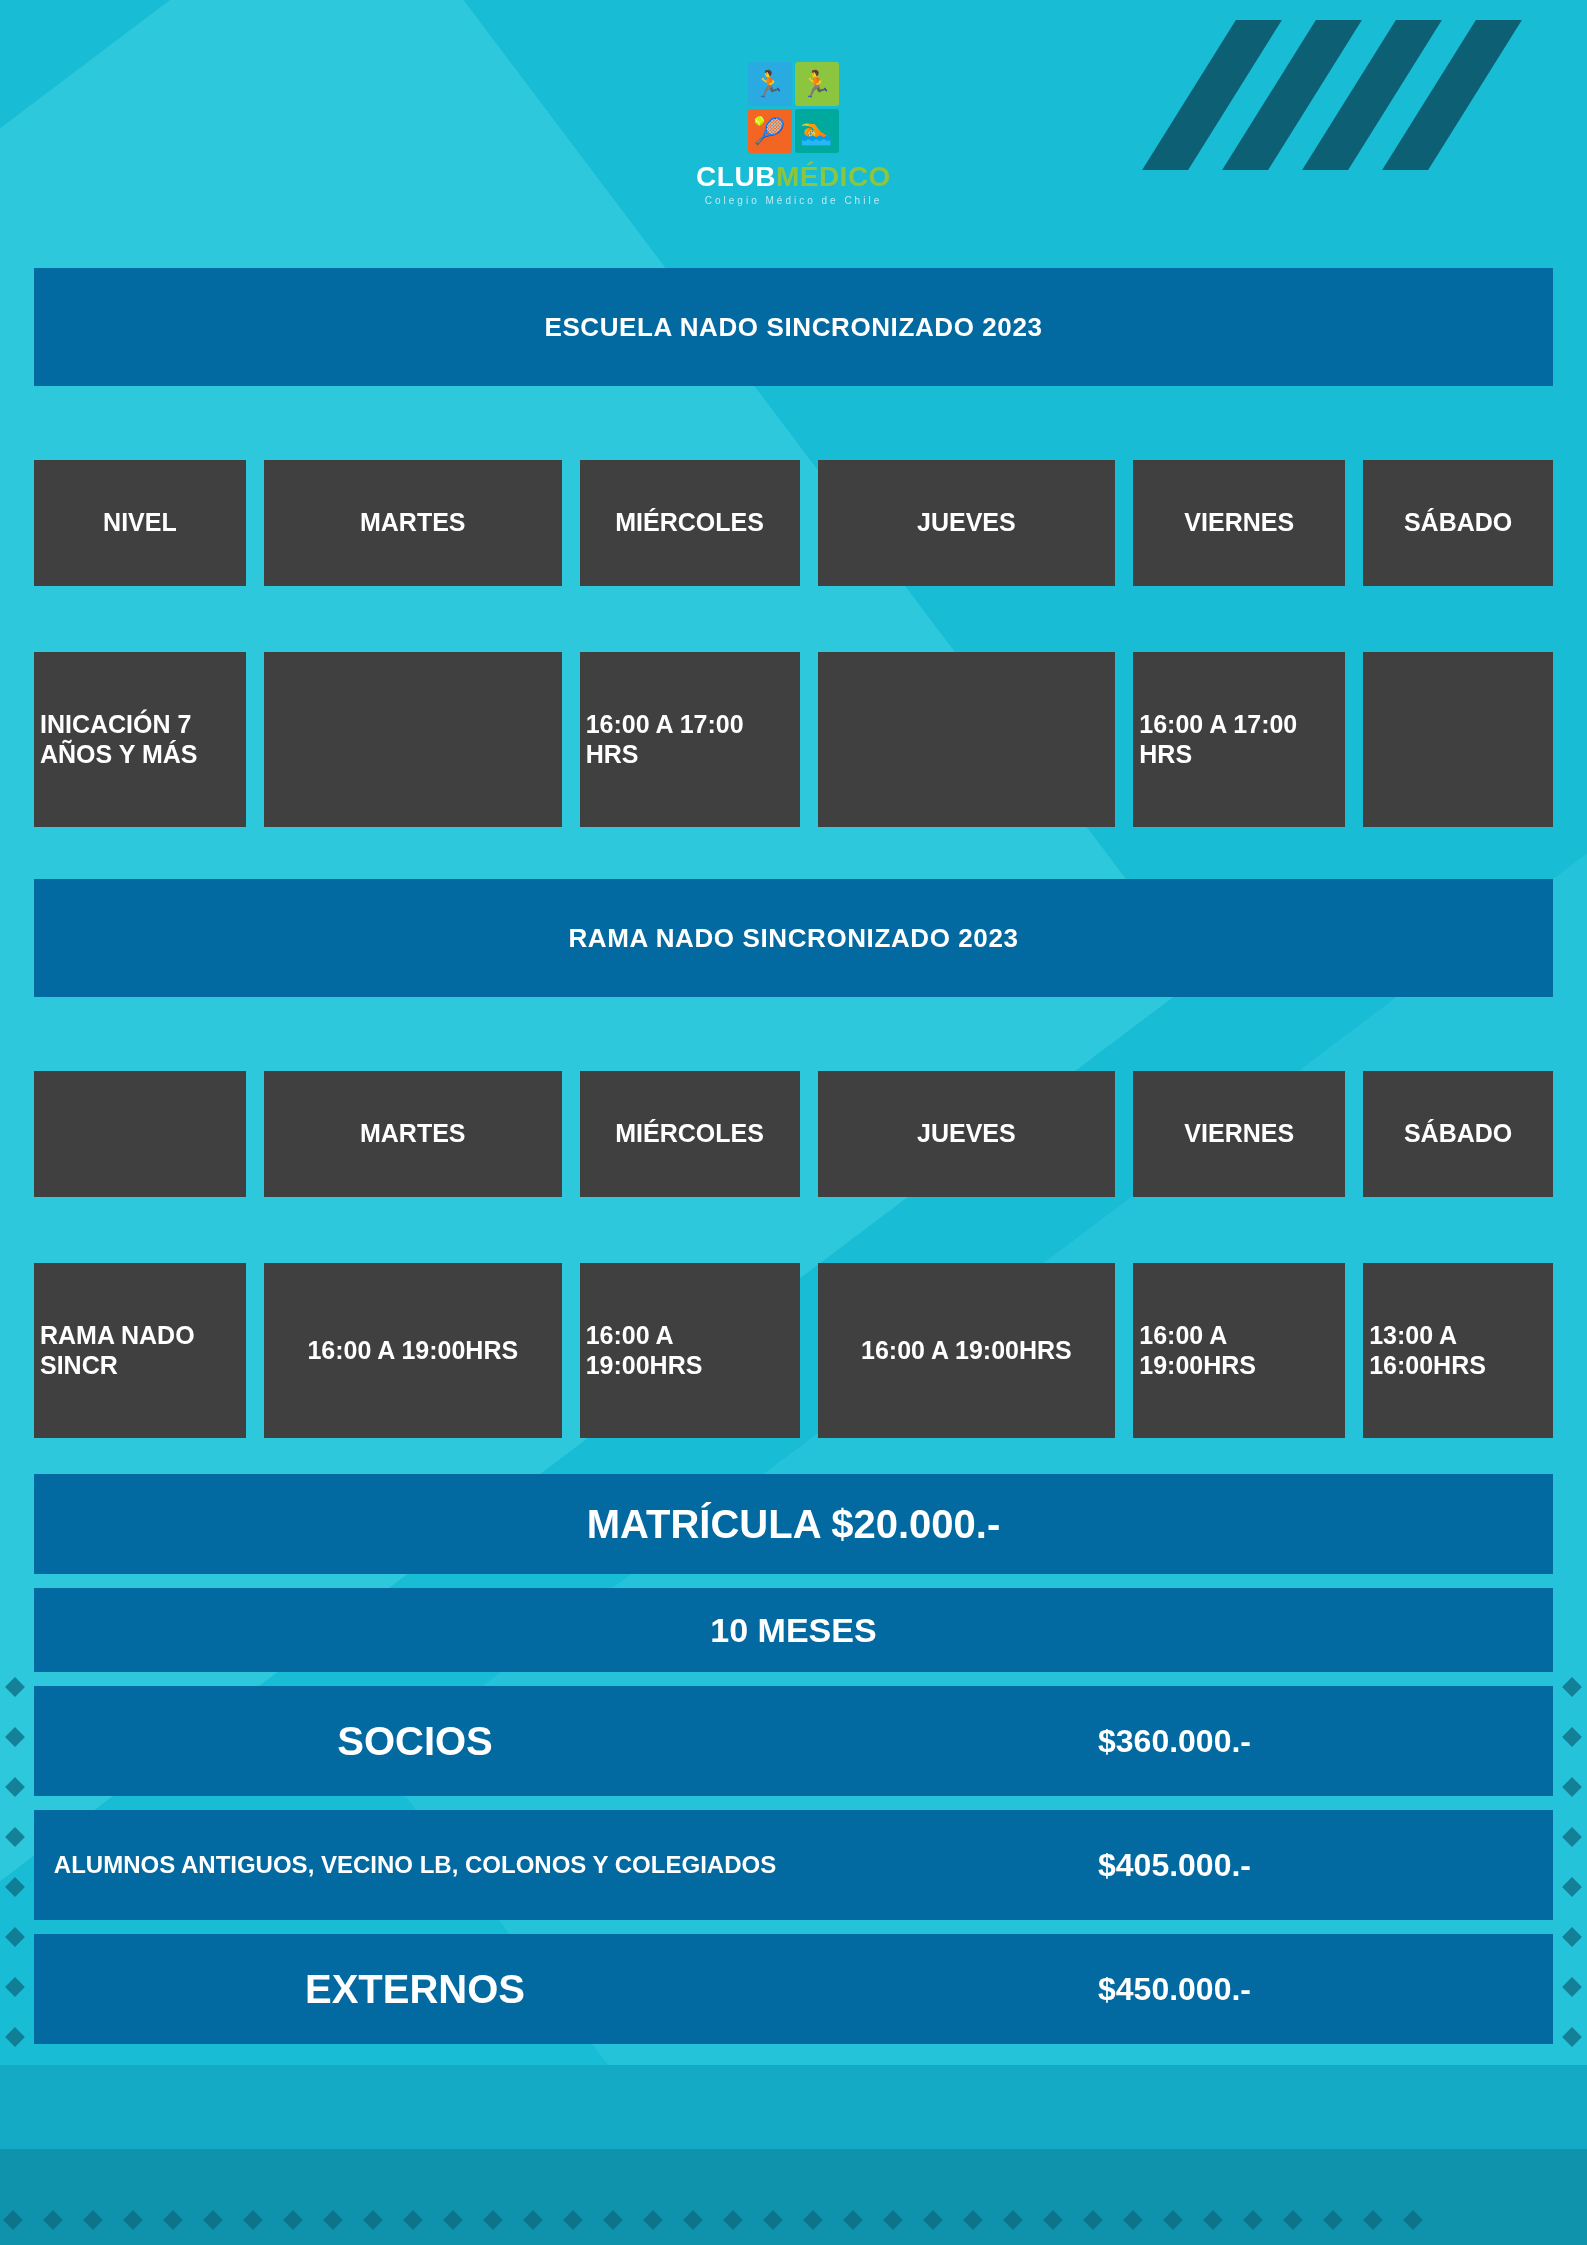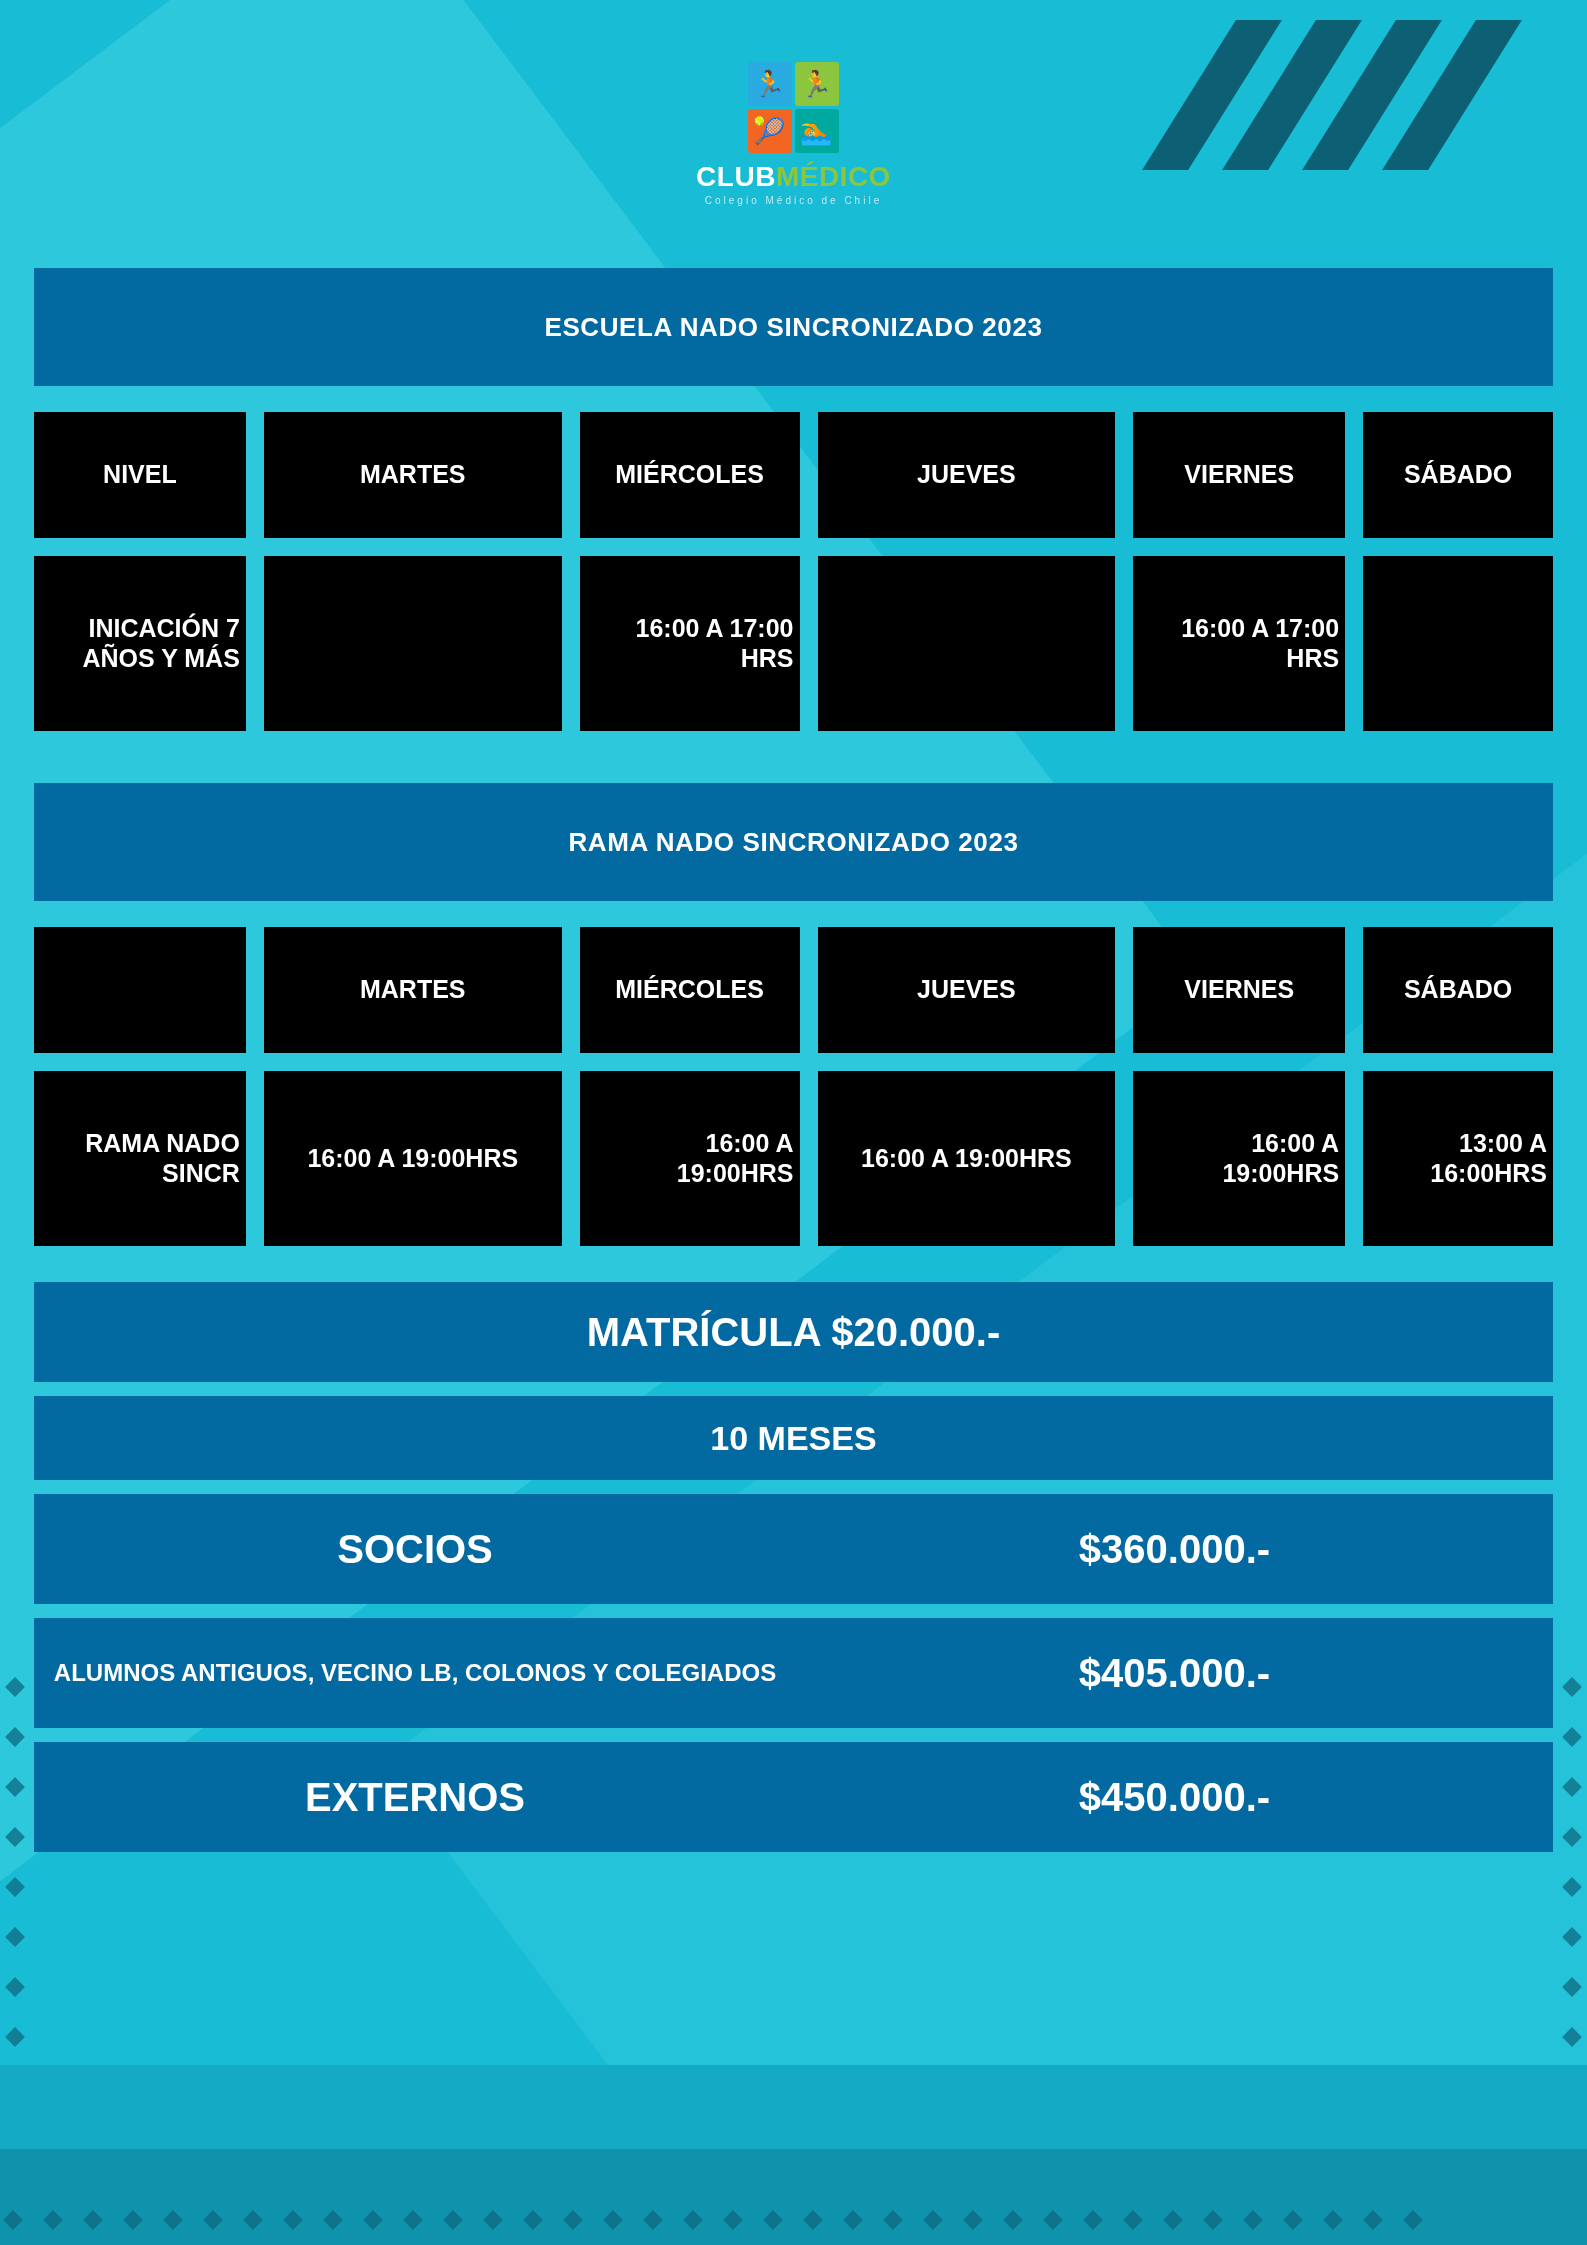--- a/index.html
+++ b/index.html
@@ -176,30 +176,31 @@
     margin-bottom: 26px;
   }
 
   .row {
     display: flex;
     gap: 18px;
     width: 100%;
     margin-bottom: 18px;
   }
   .cell {
-    background: #000000;
+    background: #404040;
     color: #fff;
     display: flex;
     align-items: center;
     justify-content: center;
-    text-align: right;
+    text-align: left;
     font-weight: 700;
     box-sizing: border-box;
     padding: 4px 6px;
     line-height: 1.18;
+    margin-top: 48px;
   }
   .hdr-row .cell { height: 126px; font-size: 25px; }
   .body-row .cell { height: 175px; font-size: 25px; }
 
   .c-nivel   { width: 212px; }
   .c-martes  { width: 298px; }
   .c-miercoles { width: 220px; }
   .c-jueves  { width: 298px; }
   .c-viernes { width: 212px; }
   .c-sabado  { width: 190px; }
@@ -233,21 +234,21 @@
     width: 100%;
     margin-bottom: 14px;
   }
   .price-label {
     flex: 0 0 762px;
     height: 110px;
   }
   .price-value {
     flex: 1;
     height: 110px;
-    font-size: 40px;
+    font-size: 32px;
     font-weight: 700;
     text-align: right;
   }
   .price-label.big { font-size: 40px; font-weight: 700; }
   .price-label.small { font-size: 24px; font-weight: 700; line-height: 1.3; }
 </style>
 </head>
 <body>
 
 <div class="bg-diag">

